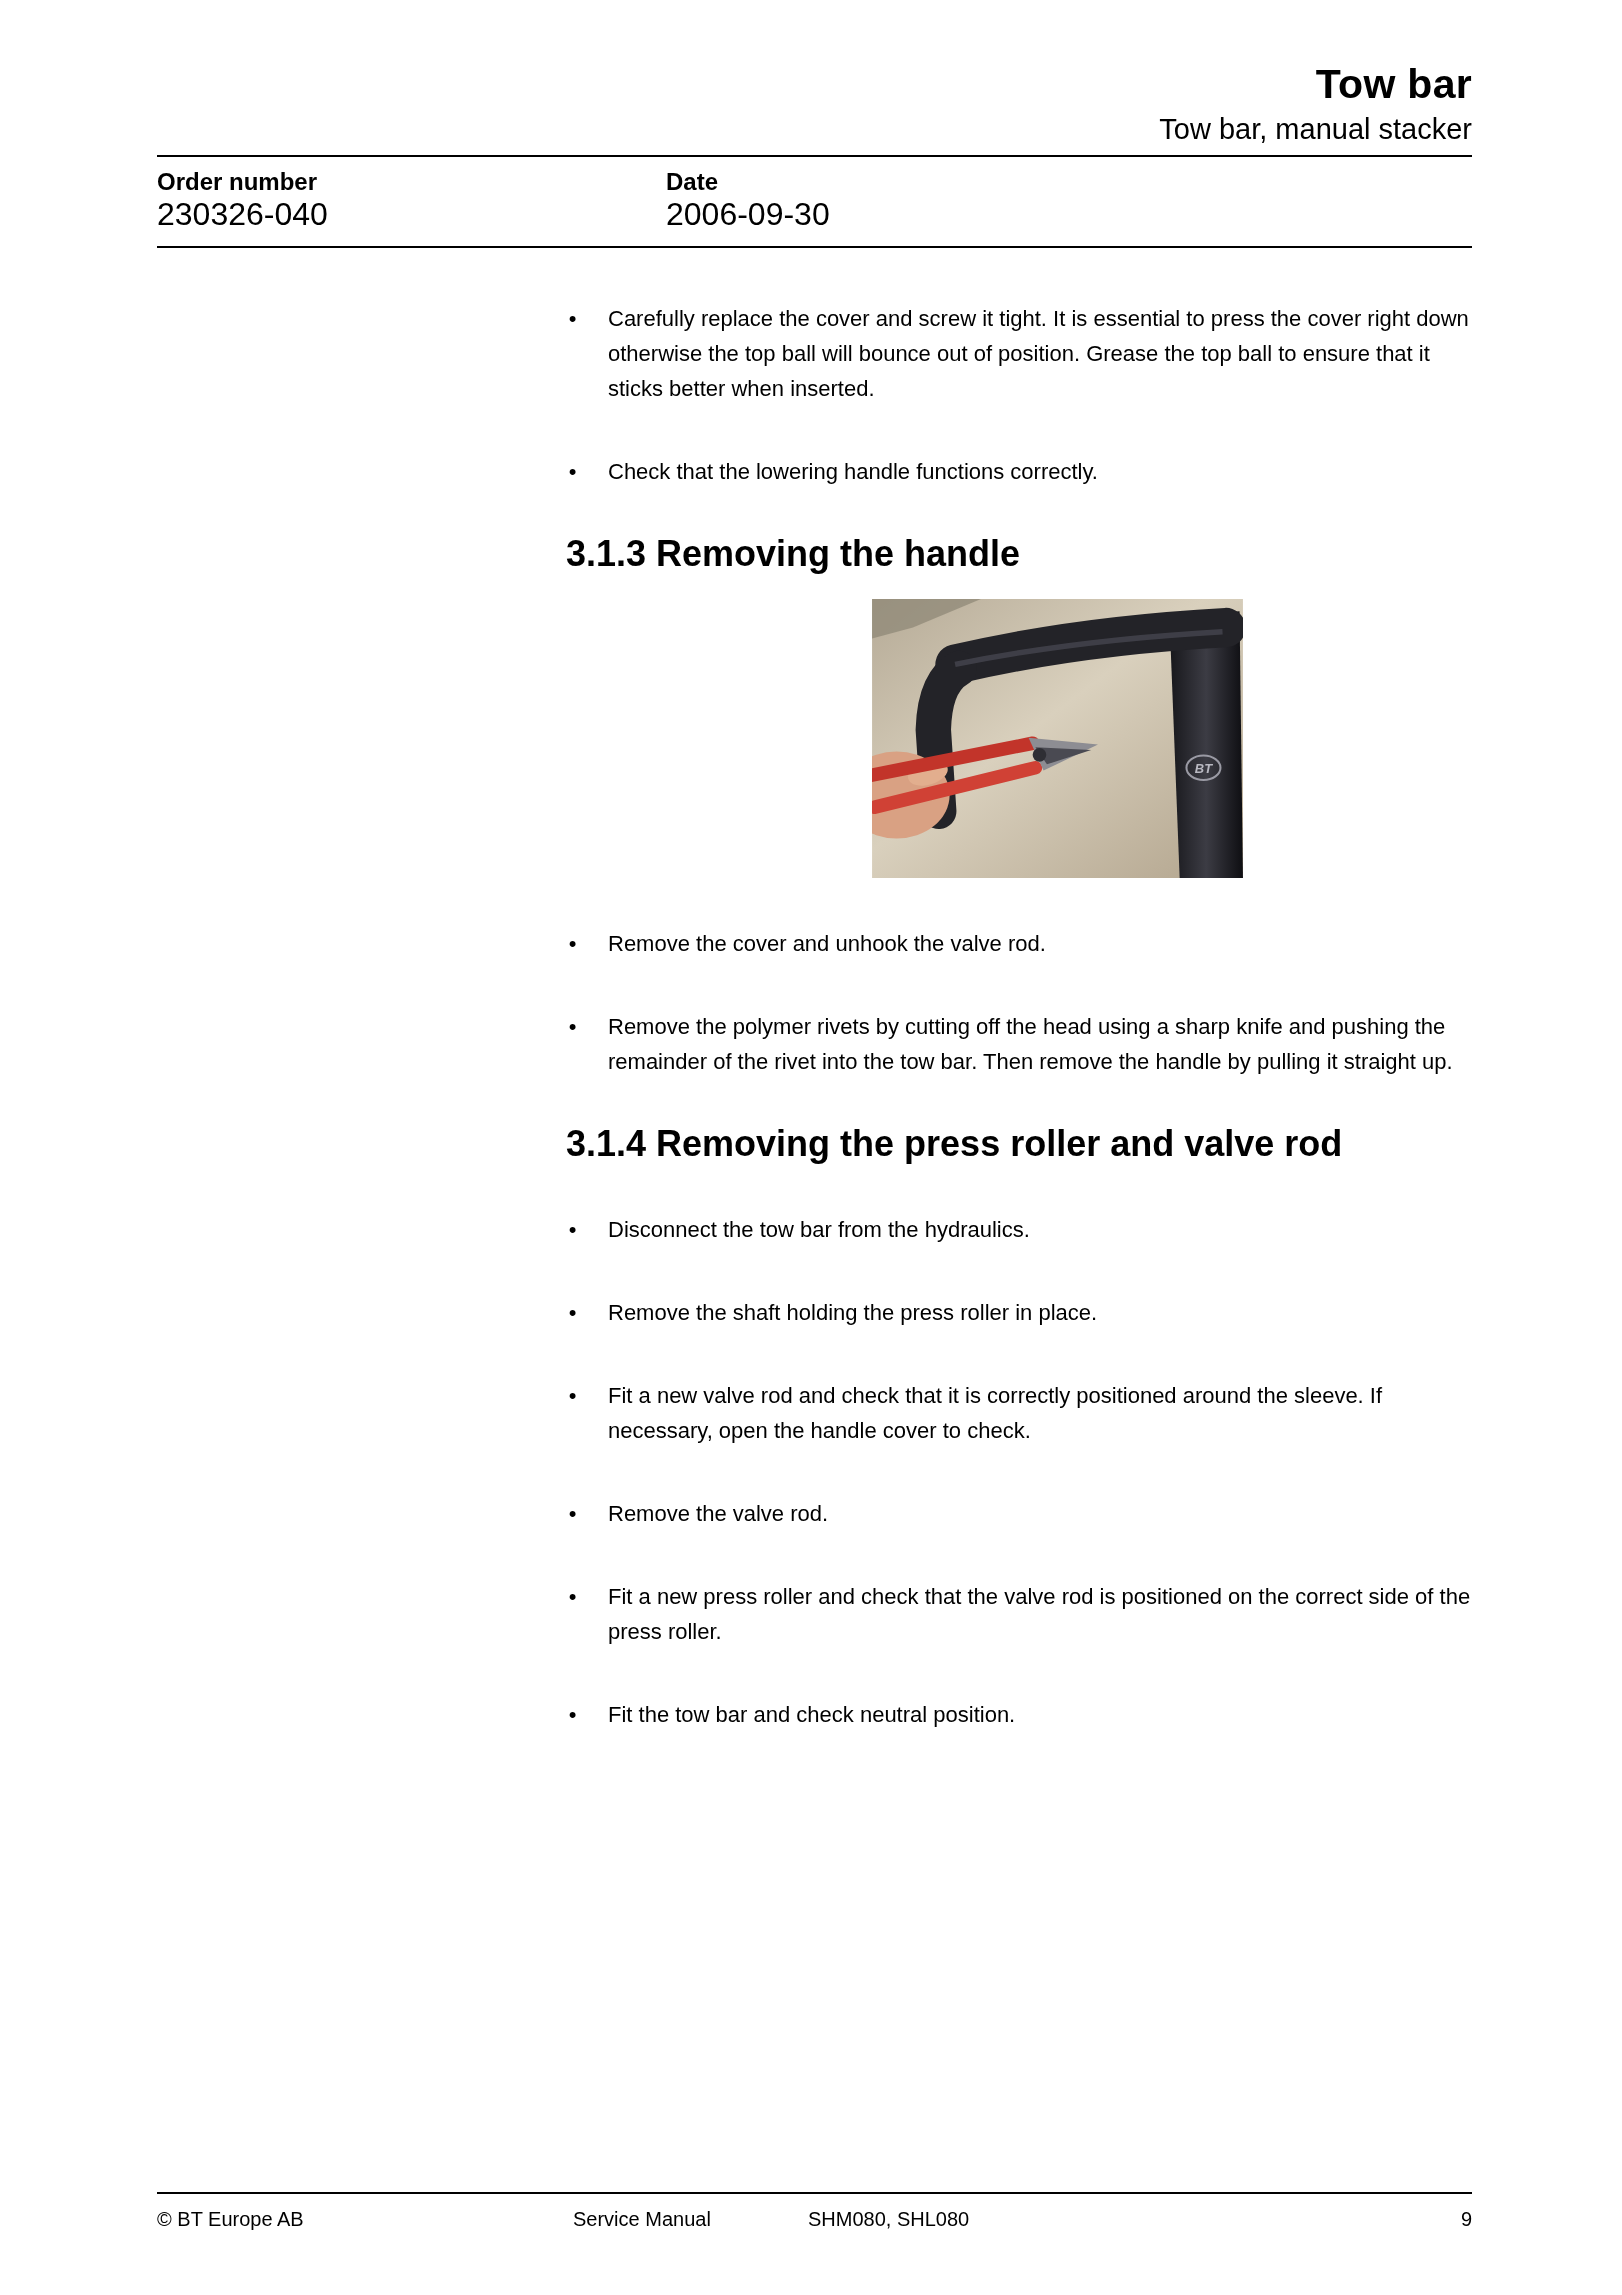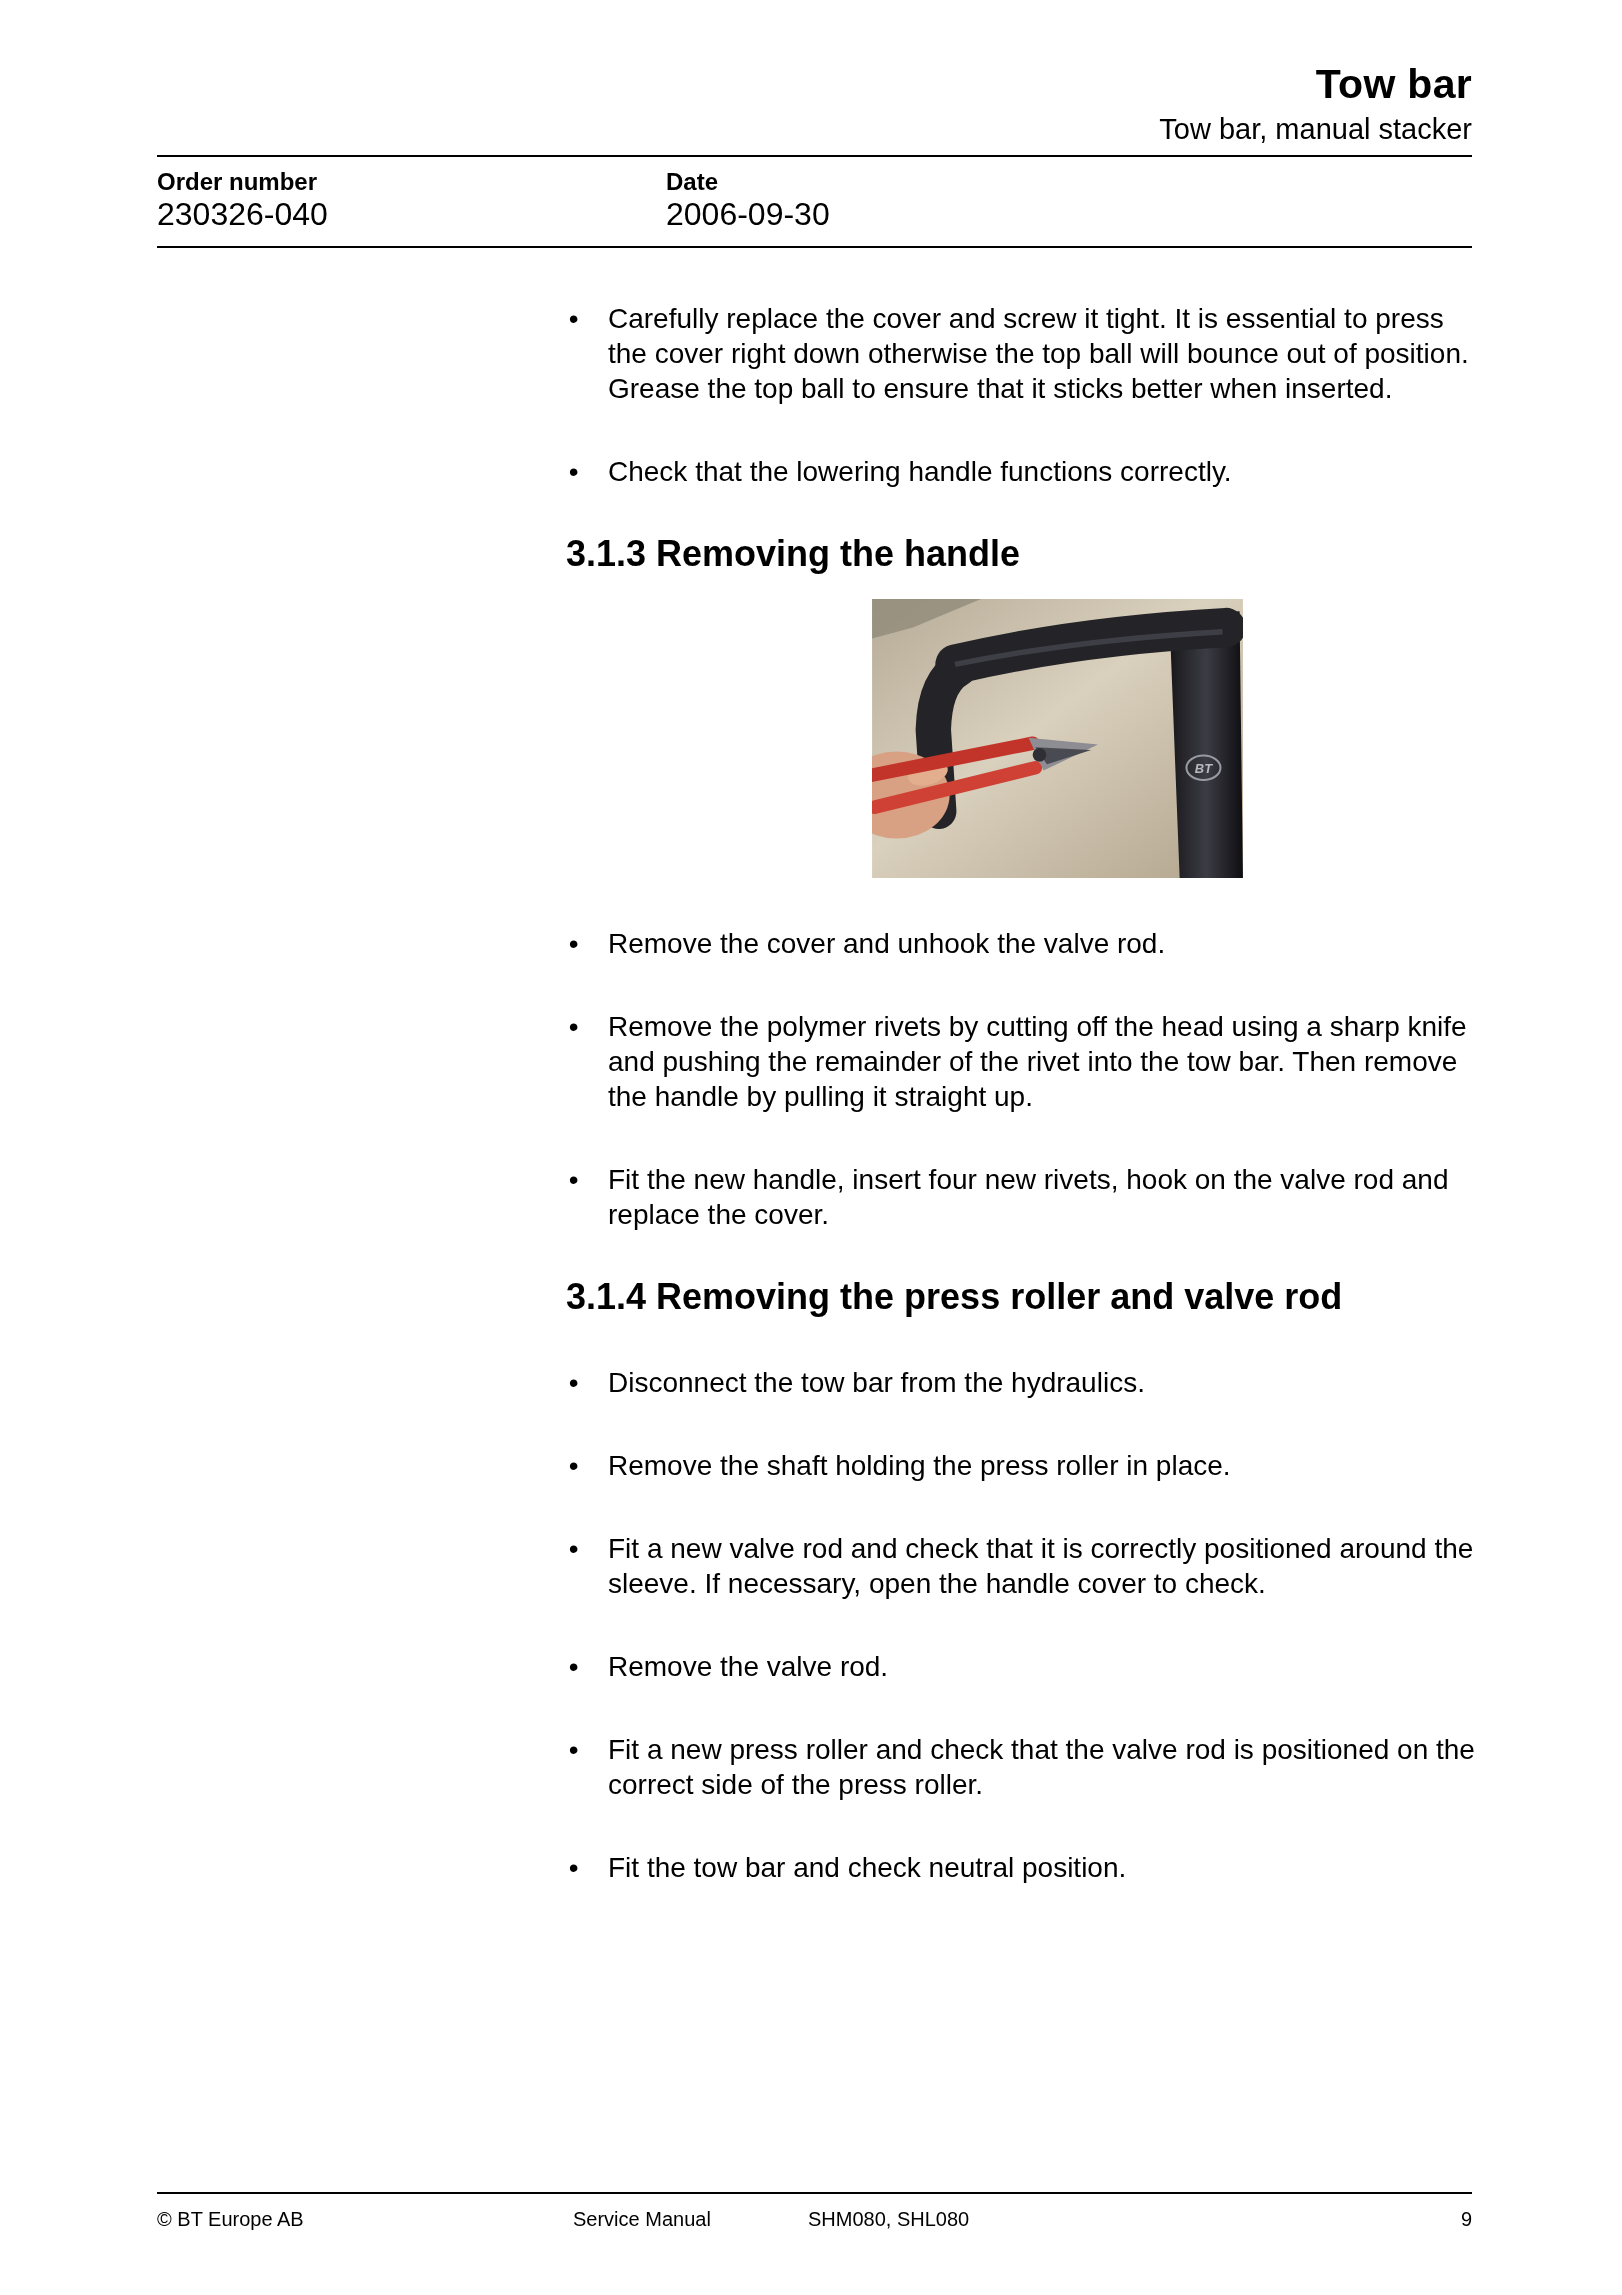--- a/index.html
+++ b/index.html
@@ -48,21 +48,21 @@
   
   .main {
     margin-left: 409px;
     width: 913px;
   }
   ul.bullets { list-style: none; }
   ul.bullets.first { margin-top: 53px; }
   ul.bullets li {
     position: relative;
     padding-left: 42px;
-    font-size: 28px;
+    font-size: 22px;
     line-height: 35px;
     margin-bottom: 17.7px;
     margin-top: 48px;
   }
   ul.bullets li::before {
     content: "\2022";
     position: absolute;
     left: 2.7px;
     top: 0;
   }
@@ -158,21 +158,20 @@
         <path d="M240,218 L322,222 L257,243 Z" fill="#4a4a52"></path>
         <circle cx="246" cy="229" r="10" fill="#2e2e34"></circle>
         <ellipse cx="487" cy="248" rx="25" ry="18" fill="none" stroke="#9a9aa4" stroke-width="3"></ellipse>
         <text x="487" y="256" text-anchor="middle" font-size="19" font-style="italic" font-weight="bold" fill="#b9b9c2">BT</text>
       </svg>
     </div>
 
     <ul class="bullets">
       <li>Remove the cover and unhook the valve rod.</li>
       <li>Remove the polymer rivets by cutting off the head using a sharp knife and pushing the remainder of the rivet into the tow bar. Then remove the handle by pulling it straight up.</li>
-      <li>Fit the new handle, insert four new rivets, hook on the valve rod and replace the cover.</li>
     </ul>
 
     <h2 class="section-heading">3.1.4 Removing the press roller and valve rod</h2>
 
     <ul class="bullets">
       <li>Disconnect the tow bar from the hydraulics.</li>
       <li>Remove the shaft holding the press roller in place.</li>
       <li>Fit a new valve rod and check that it is correctly positioned around the sleeve. If necessary, open the handle cover to check.</li>
       <li>Remove the valve rod.</li>
       <li>Fit a new press roller and check that the valve rod is positioned on the correct side of the press roller.</li>

